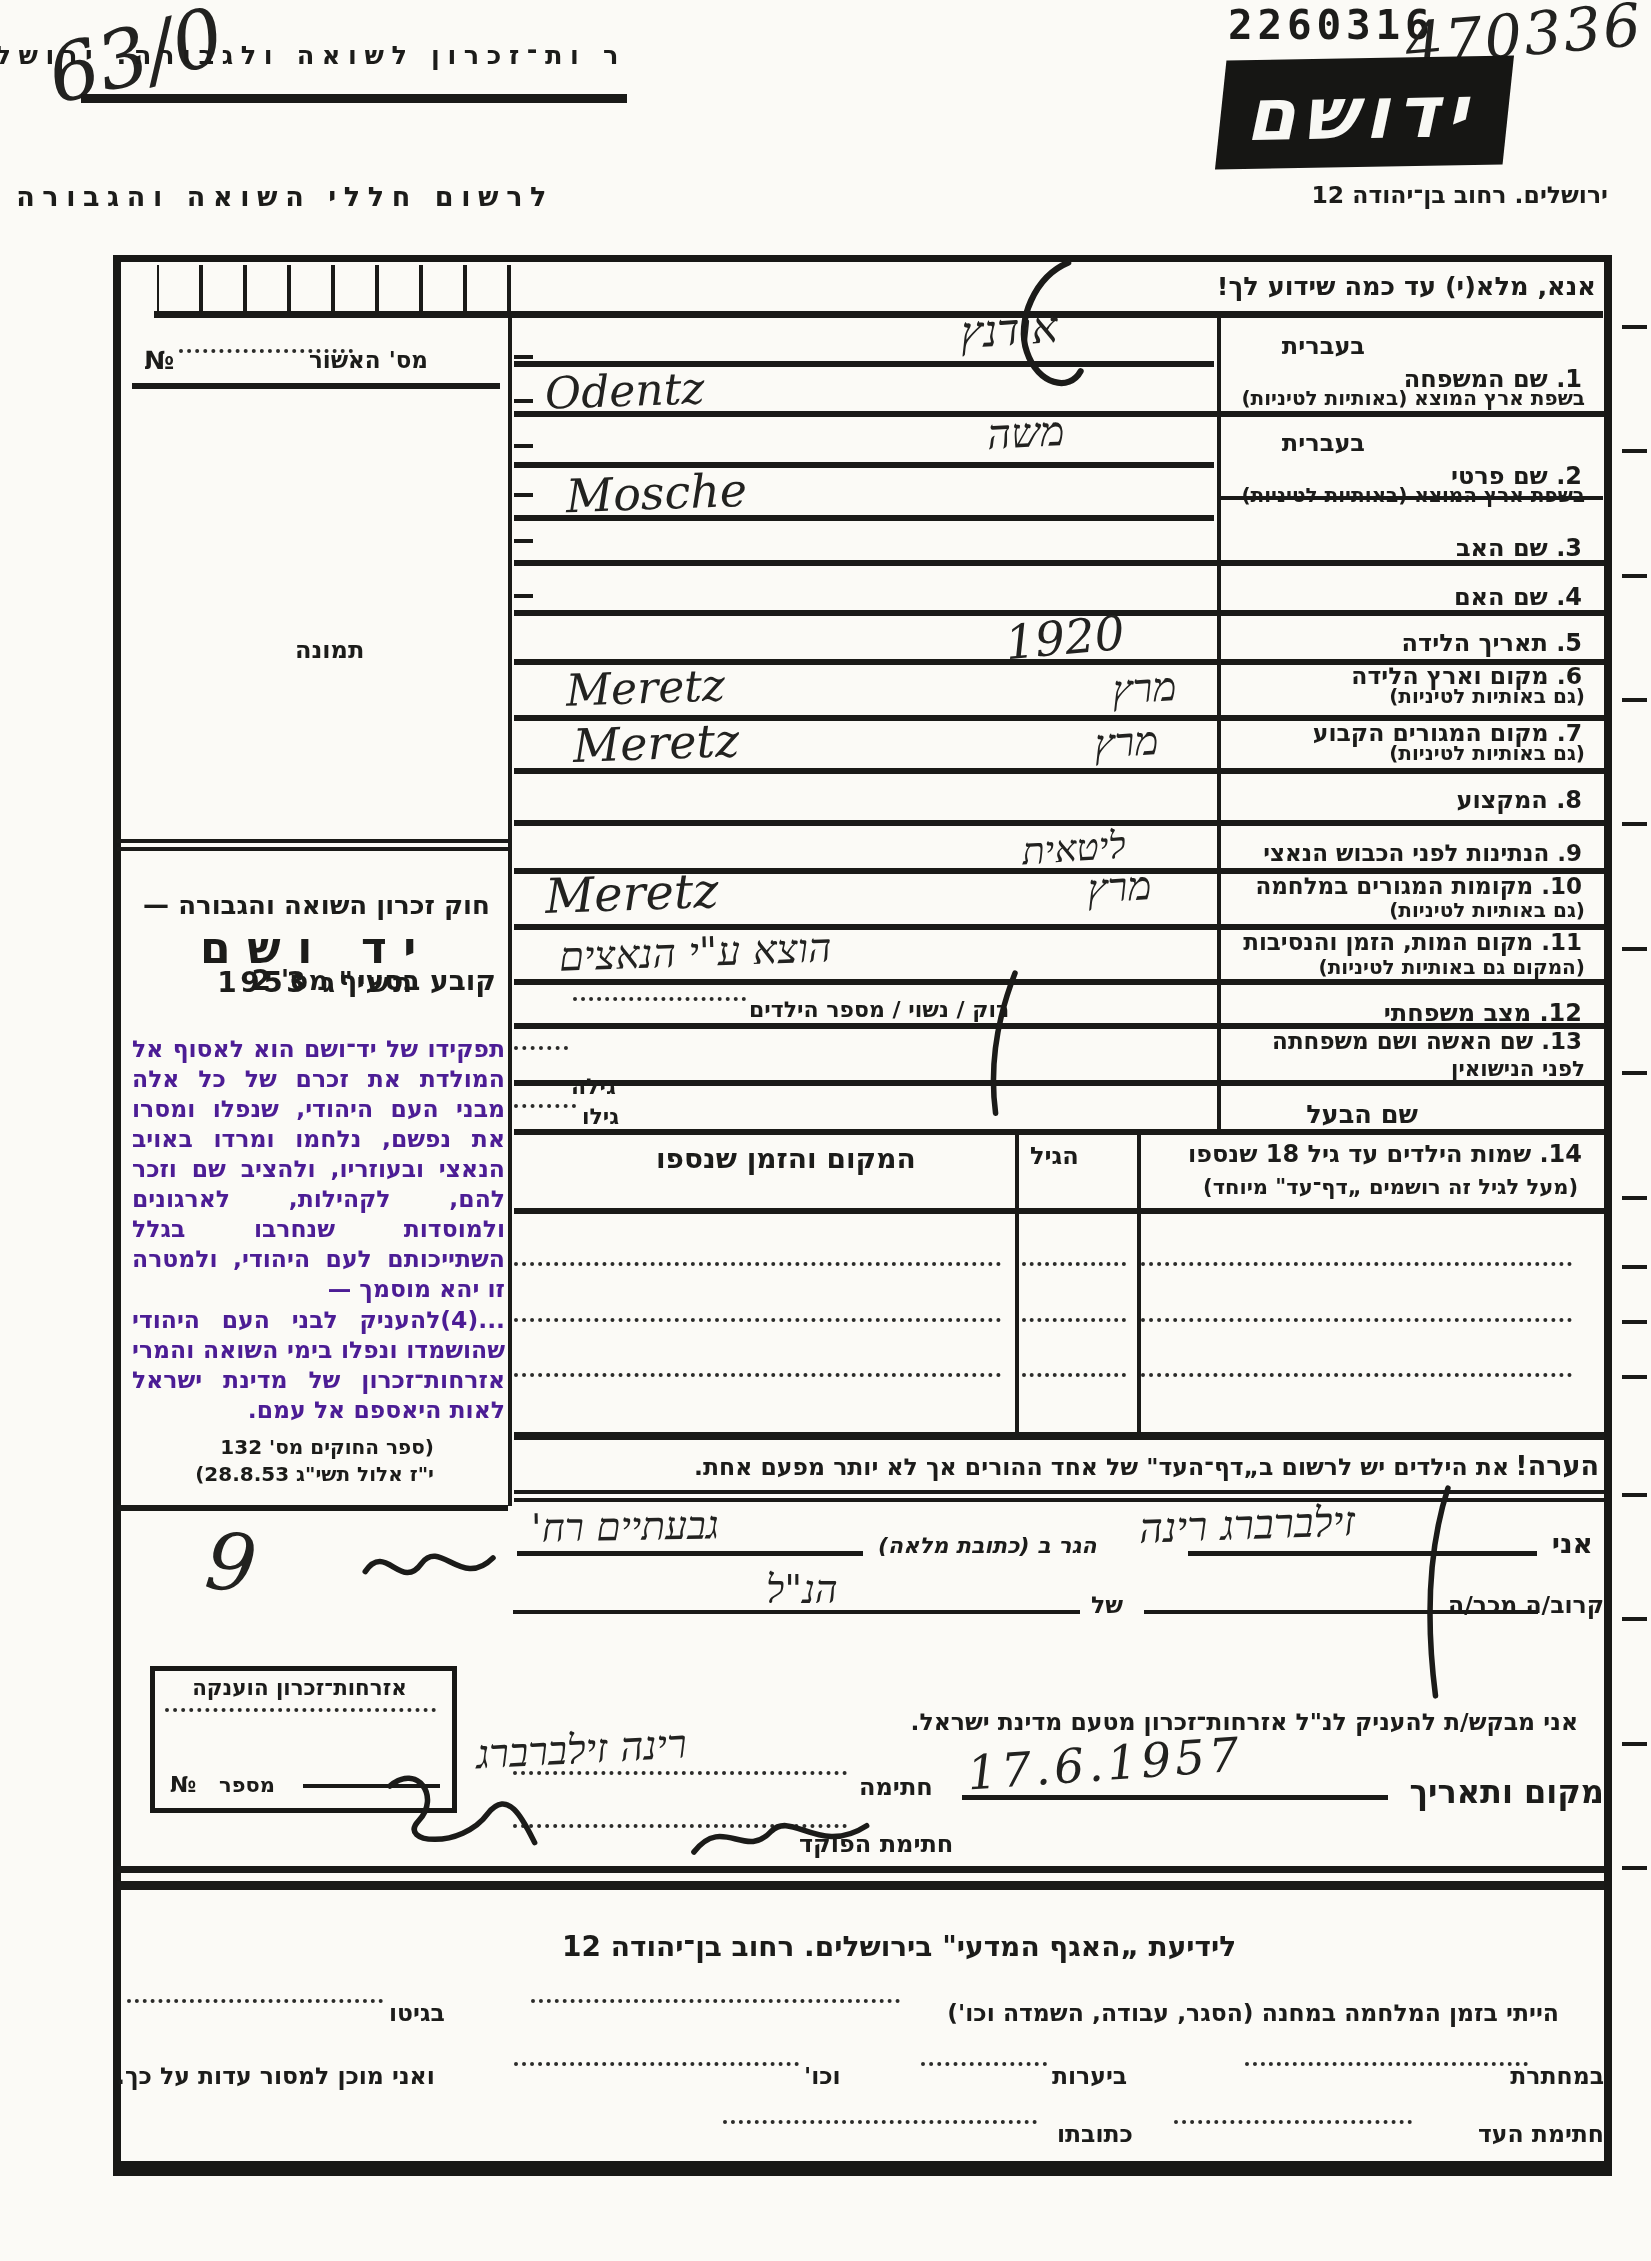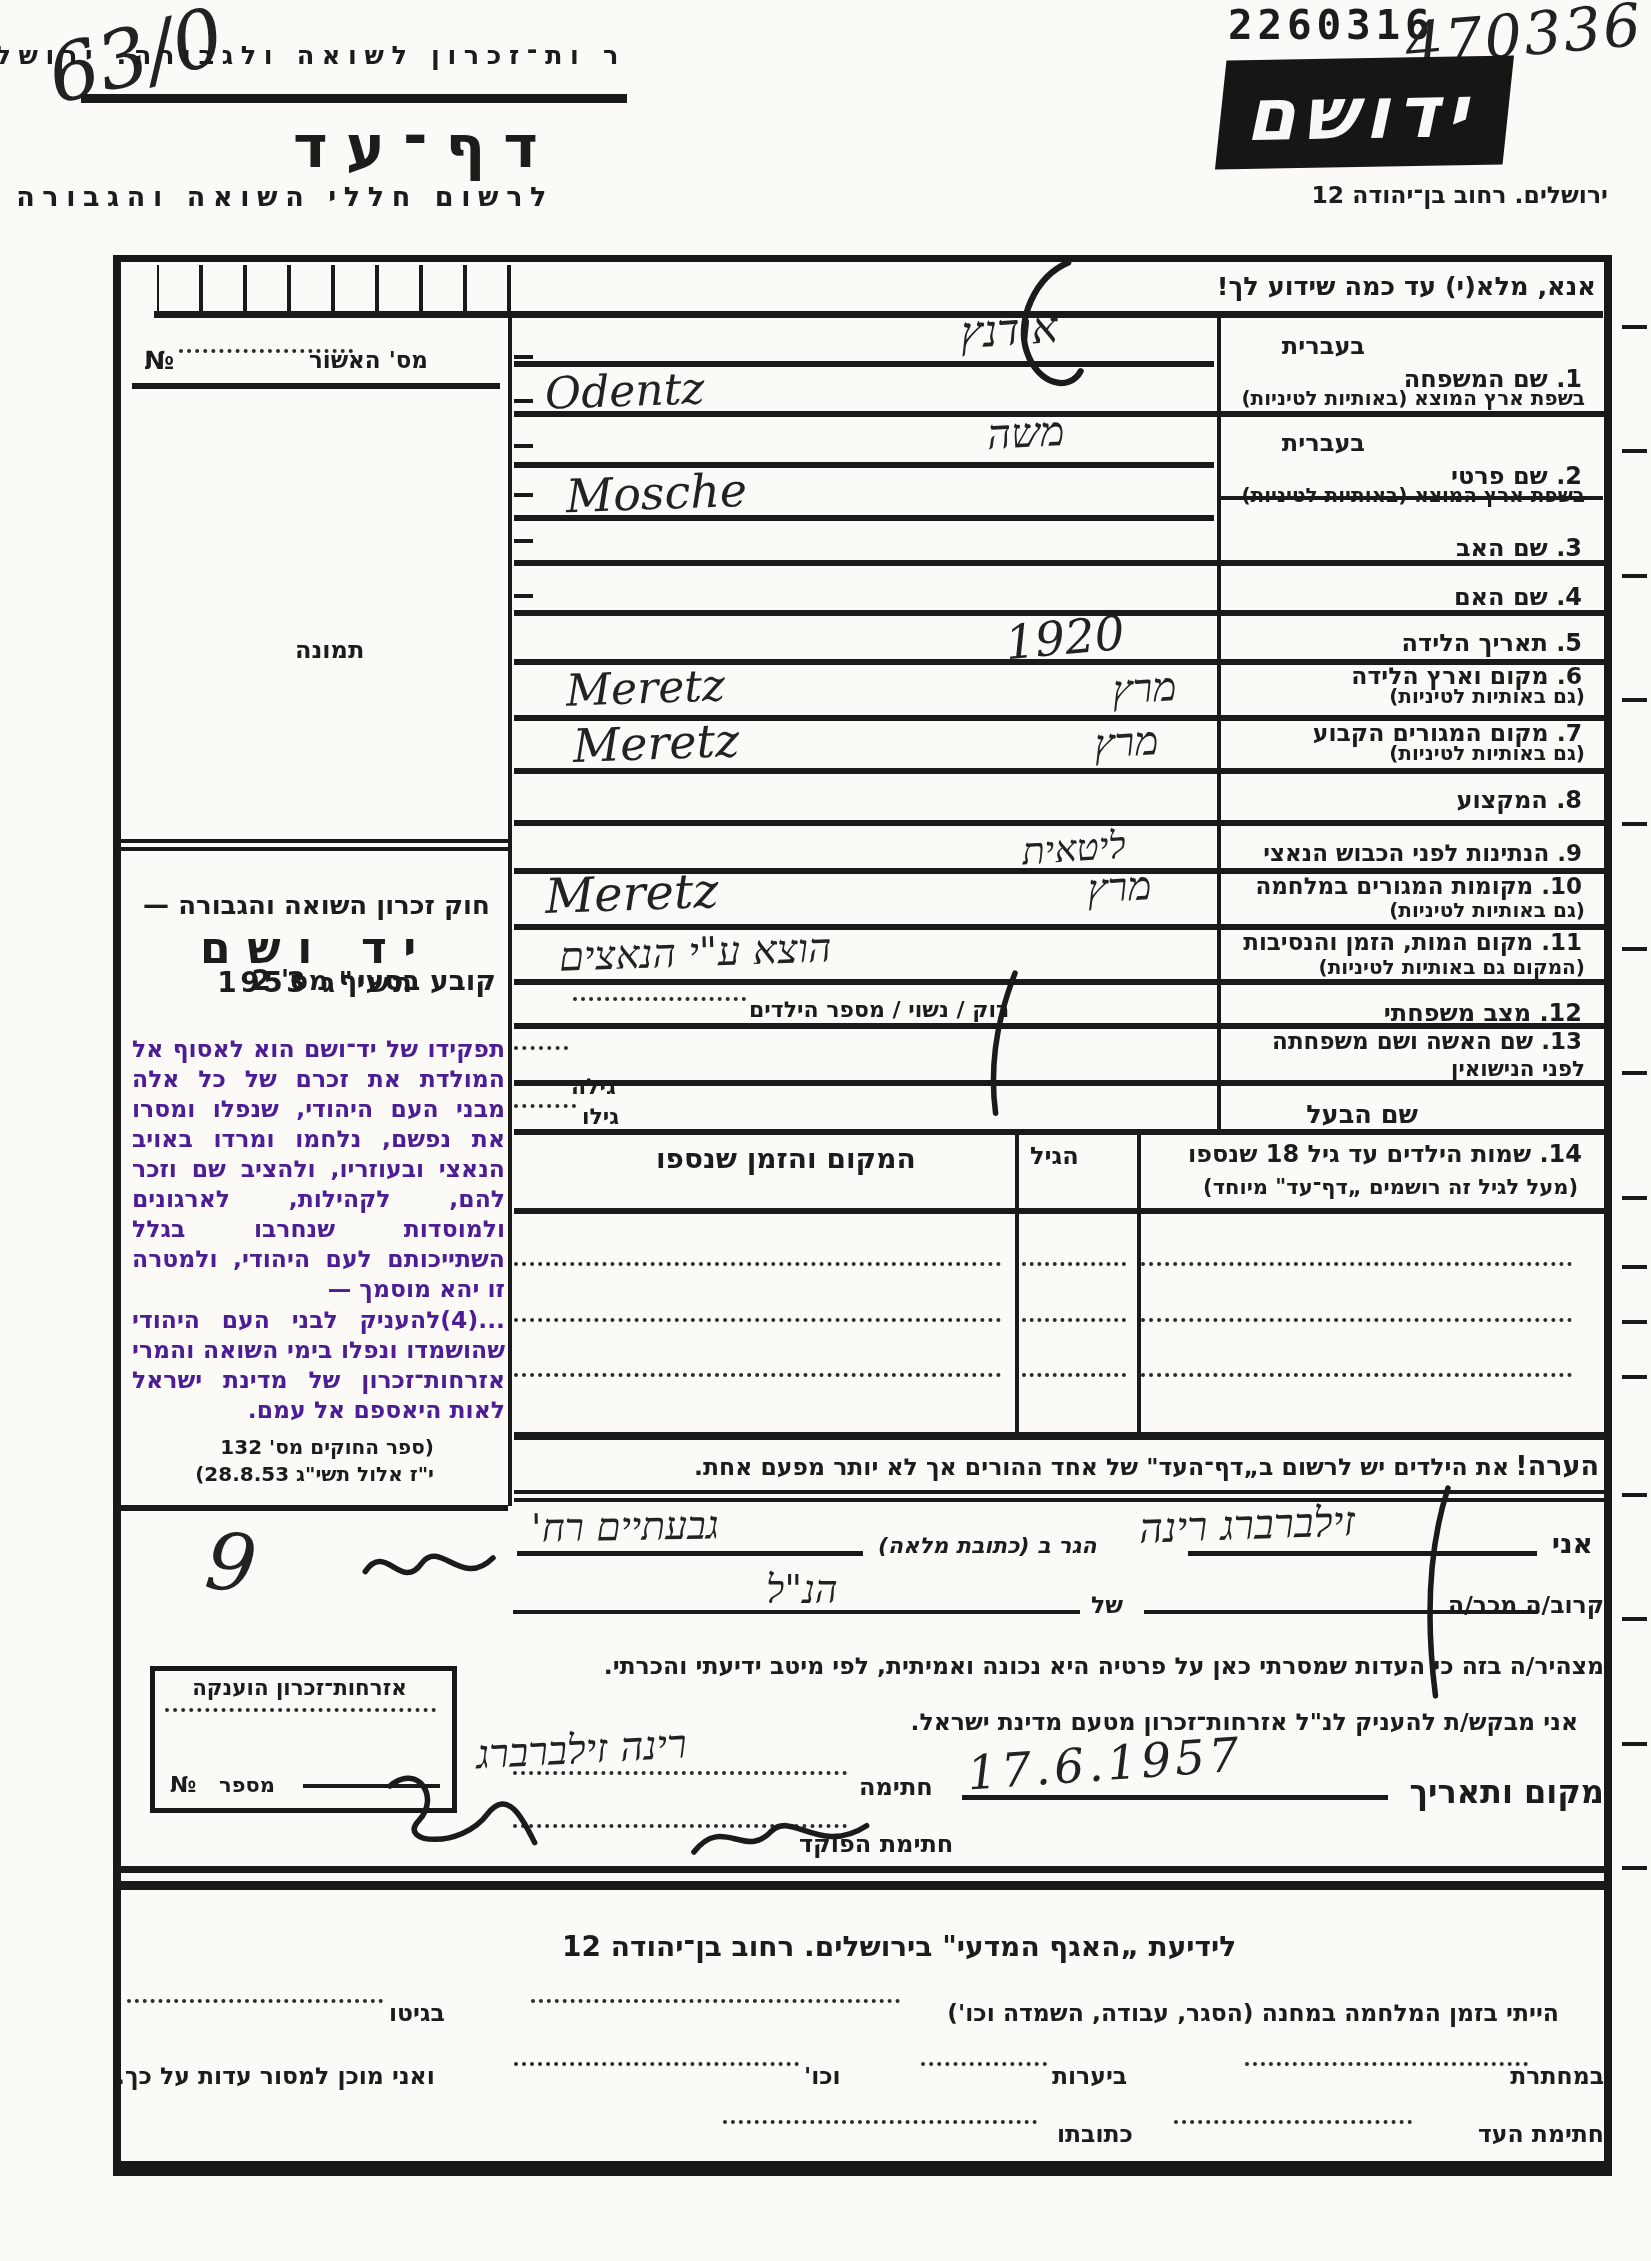--- a/index.html
+++ b/index.html
@@ -21,21 +21,20 @@
 </style>
 </head>
 <body>
 
 <div class="page">
 
   <div class="hw" style="left:48px;top:10.4px;font-size:79px;transform:rotate(-14deg);">63/0</div>
 
   <div class="t" style="right:1025px;top:40px;font-size:25.6px;letter-spacing:7.6px;">ר ות־זכרון לשואה ולגבורה. ירושלים</div>
   <div class="hline" style="left:82px;top:94px;width:546px;height:9px;"></div>
-  <div class="t" style="left:294px;top:112px;font-size:59px;letter-spacing:18px;">דף־עד</div>
   <div class="t" style="right:1097px;top:181px;font-size:27px;letter-spacing:7.6px;">לרשום חללי השואה והגבורה</div>
 
   <div class="t" style="left:1229px;top:1px;font-size:41px;font-family:'DejaVu Sans Mono',monospace;letter-spacing:4.8px;">2260316</div>
   <div class="hw hwl" style="left:1406px;top:0px;font-size:59px;transform:rotate(-5deg);letter-spacing:2.1px;">470336</div>
 
   <div style="position:absolute;left:1222px;top:58px;width:287px;height:109px;background:#161614;
               transform:skewX(-7deg) rotate(-1deg);display:flex;align-items:center;justify-content:center;">
     <span style="color:#f8f8f4;font-weight:bold;font-size:72px;letter-spacing:7px;transform:skewX(-6deg);
                  font-family:'DejaVu Sans',sans-serif;">ידושם</span>
   </div>
@@ -129,21 +128,20 @@
   <div class="hline" style="left:515px;top:1498px;width:1090px;height:4.1px;"></div>
 
   <div class="t" style="right:58px;top:1527px;font-size:28px;">אני</div>
   <div class="hline" style="left:1189px;top:1551px;width:349px;height:4.8px;"></div>
   <div class="t" style="left:879px;top:1533px;font-size:22px;font-style:italic;">הגר ב (כתובת מלאה)</div>
   <div class="hline" style="left:518px;top:1551px;width:346px;height:4.8px;"></div>
   <div class="t" style="right:47px;top:1591px;font-size:23.5px;">קרוב/ה מכר/ה</div>
   <div class="hline" style="left:1145px;top:1610px;width:394px;height:4.1px;"></div>
   <div class="t" style="left:1092px;top:1591px;font-size:23.5px;">של</div>
   <div class="hline" style="left:514px;top:1610px;width:567px;height:4.1px;"></div>
-  <div class="t" style="right:47px;top:1652px;font-size:23.5px;">מצהיר/ה בזה כי העדות שמסרתי כאן על פרטיה היא נכונה ואמיתית, לפי מיטב ידיעתי והכרתי.</div>
   <div class="t" style="right:73px;top:1708px;font-size:23.5px;">אני מבקש/ת להעניק לנ"ל אזרחות־זכרון מטעם מדינת ישראל.</div>
   <div class="t" style="right:47px;top:1773px;font-size:32px;">מקום ותאריך</div>
   <div class="hline" style="left:963px;top:1795px;width:426px;height:4.8px;"></div>
   <div class="t" style="left:860px;top:1773px;font-size:24px;">חתימה</div>
   <div class="dline" style="left:514px;top:1771px;width:334px;"></div>
   <div class="t" style="left:800px;top:1830px;font-size:24px;">חתימת הפוקד</div>
   <div class="dline" style="left:514px;top:1824px;width:334px;"></div>
   <div class="hline" style="left:118px;top:1866px;width:1487px;height:7px;"></div>
   <div class="hline" style="left:118px;top:1881px;width:1487px;height:9px;"></div>
 

